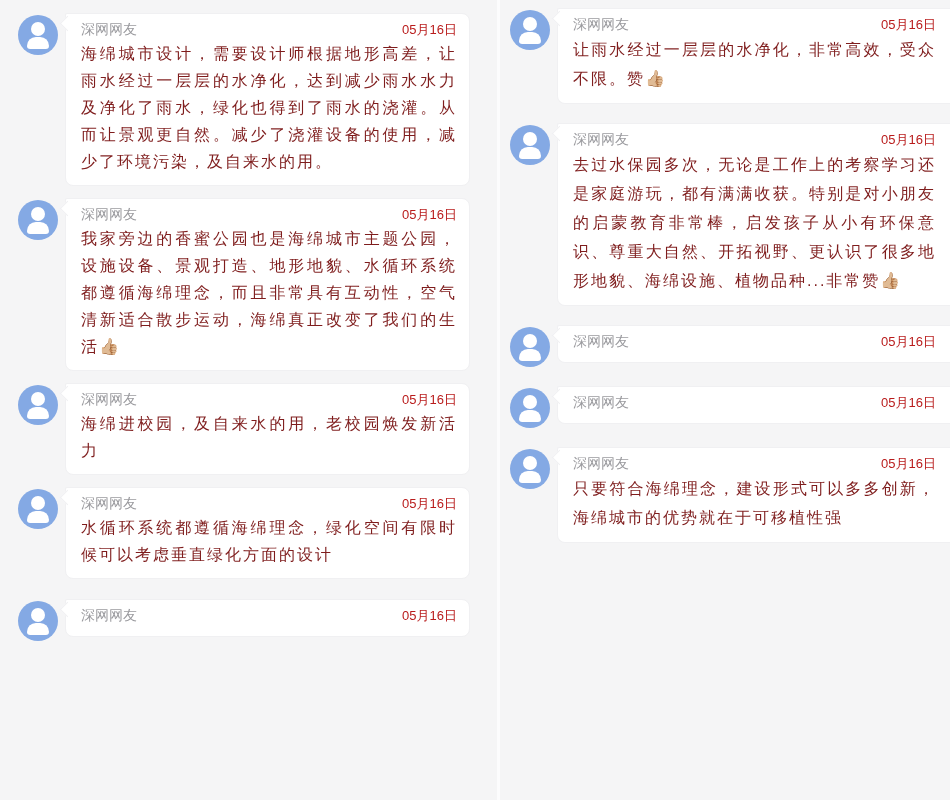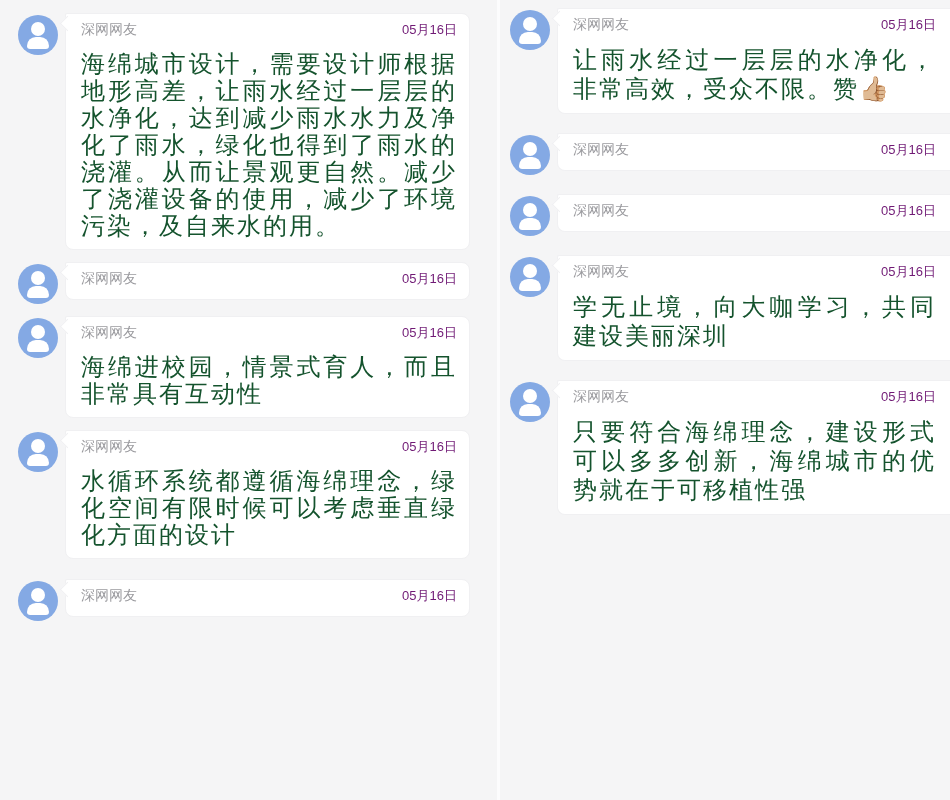--- a/index.html
+++ b/index.html
@@ -106,27 +106,27 @@
     justify-content: space-between;
     align-items: center;
     height: 20px;
   }
   .user {
     font-size: 14px;
     color: #9a9a9e;
   }
   .date {
     font-size: 13px;
-    color: #701a75;
+    color: #b91c1c;
   }
   .text {
-    margin-top: 10px;
-    font-size: 24px;
+    margin-top: 0;
+    font-size: 16px;
     line-height: 27px;
-    color: #14532d;
+    color: #7f1d1d;
     letter-spacing: 2px;
     text-align: justify;
     word-break: break-all;
   }
   .col-right .text {
     line-height: 29px;
   }
 </style>
 </head>
 <body>
@@ -151,34 +151,35 @@
     <div class="avatar">
       <div class="head"></div>
       <div class="torso"></div>
     </div>
     <div class="bubble">
       <div class="tail"></div>
       <div class="meta">
         <span class="user">深网网友</span>
         <span class="date">05月16日</span>
       </div>
-    </div>
-  </div>
-      <div class="comment">
-    <div class="avatar">
-      <div class="head"></div>
-      <div class="torso"></div>
-    </div>
-    <div class="bubble">
-      <div class="tail"></div>
-      <div class="meta">
-        <span class="user">深网网友</span>
-        <span class="date">05月16日</span>
-      </div>
-      <div class="text">海绵进校园，情景式育人，而且非常具有互动性</div>
+      <div class="text">我家旁边的香蜜公园也是海绵城市主题公园，设施设备、景观打造、地形地貌、水循环系统都遵循海绵理念，而且非常具有互动性，空气清新适合散步运动，海绵真正改变了我们的生活👍🏼</div>
+    </div>
+  </div>
+      <div class="comment">
+    <div class="avatar">
+      <div class="head"></div>
+      <div class="torso"></div>
+    </div>
+    <div class="bubble">
+      <div class="tail"></div>
+      <div class="meta">
+        <span class="user">深网网友</span>
+        <span class="date">05月16日</span>
+      </div>
+      <div class="text">海绵进校园，及自来水的用，老校园焕发新活力</div>
     </div>
   </div>
       <div class="comment">
     <div class="avatar">
       <div class="head"></div>
       <div class="torso"></div>
     </div>
     <div class="bubble">
       <div class="tail"></div>
       <div class="meta">
@@ -222,47 +223,47 @@
     <div class="avatar">
       <div class="head"></div>
       <div class="torso"></div>
     </div>
     <div class="bubble">
       <div class="tail"></div>
       <div class="meta">
         <span class="user">深网网友</span>
         <span class="date">05月16日</span>
       </div>
-    </div>
-  </div>
-      <div class="comment">
-    <div class="avatar">
-      <div class="head"></div>
-      <div class="torso"></div>
-    </div>
-    <div class="bubble">
-      <div class="tail"></div>
-      <div class="meta">
-        <span class="user">深网网友</span>
-        <span class="date">05月16日</span>
-      </div>
-    </div>
-  </div>
-      <div class="comment">
-    <div class="avatar">
-      <div class="head"></div>
-      <div class="torso"></div>
-    </div>
-    <div class="bubble">
-      <div class="tail"></div>
-      <div class="meta">
-        <span class="user">深网网友</span>
-        <span class="date">05月16日</span>
-      </div>
-      <div class="text">学无止境，向大咖学习，共同建设美丽深圳</div>
+      <div class="text">去过水保园多次，无论是工作上的考察学习还是家庭游玩，都有满满收获。特别是对小朋友的启蒙教育非常棒，启发孩子从小有环保意识、尊重大自然、开拓视野、更认识了很多地形地貌、海绵设施、植物品种...非常赞👍🏼</div>
+    </div>
+  </div>
+      <div class="comment">
+    <div class="avatar">
+      <div class="head"></div>
+      <div class="torso"></div>
+    </div>
+    <div class="bubble">
+      <div class="tail"></div>
+      <div class="meta">
+        <span class="user">深网网友</span>
+        <span class="date">05月16日</span>
+      </div>
+    </div>
+  </div>
+      <div class="comment">
+    <div class="avatar">
+      <div class="head"></div>
+      <div class="torso"></div>
+    </div>
+    <div class="bubble">
+      <div class="tail"></div>
+      <div class="meta">
+        <span class="user">深网网友</span>
+        <span class="date">05月16日</span>
+      </div>
     </div>
   </div>
       <div class="comment">
     <div class="avatar">
       <div class="head"></div>
       <div class="torso"></div>
     </div>
     <div class="bubble">
       <div class="tail"></div>
       <div class="meta">

